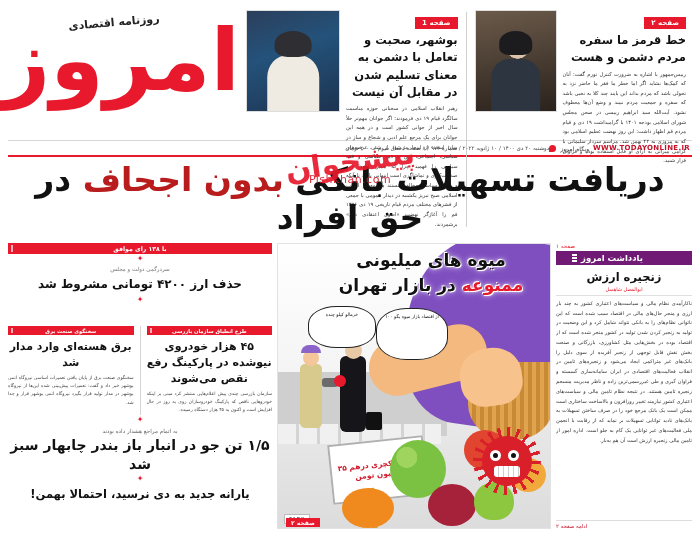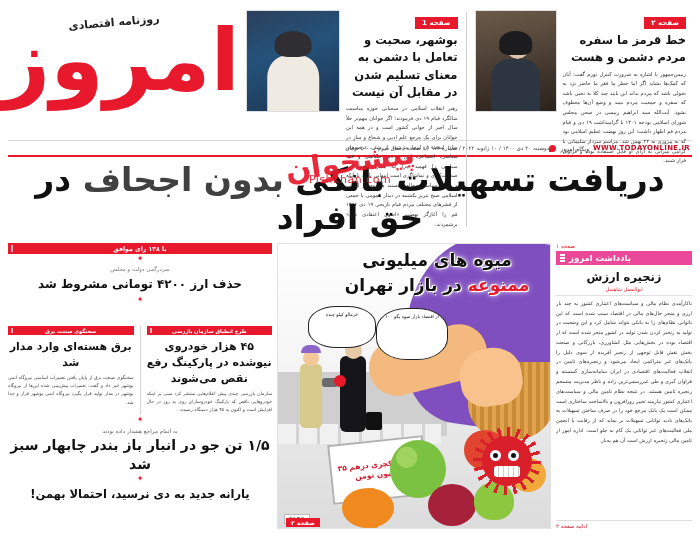--- a/index.html
+++ b/index.html
@@ -55,21 +55,21 @@
       align-items:center;padding:3px 10px;font-size:5.6px;color:#444;}
   .site{display:flex;flex-direction:row;align-items:center;gap:4px;direction:ltr;}
   .site .url{color:#c4112a;font-weight:bold;font-size:7px;letter-spacing:.3px;}
   .site .lab{font-size:6px;color:#333;}
   .site .dot{width:7px;height:7px;background:#e8192c;border-radius:50% 50% 50% 0;}
   .subline{text-align:center;font-size:7.6px;color:#333;padding:5px 0 4px;position:relative;}
 
   
   .mainhead{text-align:center;font-size:33px;font-weight:bold;line-height:1.15;
       padding:4px 8px 6px;color:#111;letter-spacing:-0.5px;}
-  .mainhead .em{color:#404040;}
+  .mainhead .em{color:#b91c1c;}
 
   
   .body{display:flex;flex-direction:row-reverse;padding:0 8px 6px;gap:5px;
       box-sizing:border-box;height:292px;}
 
   
   .colR{flex:0 0 264px;display:flex;flex-direction:column;min-width:0;}
   .redbar{background:#e8192c;color:#fff;font-size:6.2px;text-align:center;
       padding:2px 0;font-weight:bold;letter-spacing:.2px;position:relative;}
   .redbar:after{content:"";position:absolute;left:3px;top:2px;bottom:2px;width:2px;
@@ -153,33 +153,33 @@
       transparent 240deg 252deg,#d81f2a 252deg 258deg,transparent 258deg 270deg,#d81f2a 270deg 276deg,
       transparent 276deg 288deg,#d81f2a 288deg 294deg,transparent 294deg 306deg,#d81f2a 306deg 312deg,
       transparent 312deg 324deg,#d81f2a 324deg 330deg,transparent 330deg 342deg,#d81f2a 342deg 348deg,
       transparent 348deg 360deg);}
   .virus .eye{position:absolute;top:14px;width:11px;height:11px;background:#fff;border-radius:50%;z-index:3;}
   .virus .eye.l{left:8px;}.virus .eye.r{left:26px;}
   .virus .eye:after{content:"";position:absolute;left:3px;top:3px;width:5px;height:5px;background:#111;border-radius:50%;}
   .virus .mouth{position:absolute;left:12px;top:30px;width:26px;height:11px;background:#fff;
       border-radius:3px;z-index:3;
       background-image:repeating-linear-gradient(90deg,#fff 0 4px,#cfcfcf 4px 5px);}
-  .ctitle{position:absolute;right:8px;top:4px;width:210px;text-align:center;
+  .ctitle{position:absolute;right:14px;top:4px;width:210px;text-align:center;
       font-size:17px;font-weight:bold;color:#111;line-height:1.45;z-index:6;
       text-shadow:0 0 3px #fff,0 0 6px #fff,1px 1px 0 #fff,-1px -1px 0 #fff;}
   .ctitle .em{color:#e8192c;}
   .fars{position:absolute;left:6px;bottom:4px;background:#fff;border:1px solid #bbb;
       font-size:5.5px;color:#333;padding:1px 4px;letter-spacing:.6px;}
   .ctag{position:absolute;left:8px;bottom:-1px;}
 
   
   .colL{flex:0 0 136px;display:flex;flex-direction:column;min-width:0;}
   .tagline{font-size:5.6px;color:#e8192c;text-align:left;margin-bottom:2px;}
-  .noteBar{background:#ec4899;color:#fff;font-size:8.5px;font-weight:bold;
-      padding:2px 4px;display:flex;flex-direction:row-reverse;align-items:center;gap:4px;}
+  .noteBar{background:#701a75;color:#fff;font-size:8.5px;font-weight:bold;
+      padding:2px 16px;display:flex;flex-direction:row-reverse;align-items:center;gap:4px;}
   .noteBar .bars{display:inline-block;width:5px;height:8px;
       background:repeating-linear-gradient(180deg,#fff 0 1.6px,transparent 1.6px 3.2px);}
   .colL h2{font-size:11.5px;font-weight:bold;text-align:center;margin:5px 0 2px;color:#111;}
   .byline{font-size:5px;color:#e8192c;text-align:center;margin-bottom:3px;}
   .colL .art{font-size:5.1px;line-height:1.92;color:#333;text-align:justify;
       flex:1 1 auto;overflow:hidden;border-top:1px solid #e0e0e0;padding-top:3px;}
   .cont{font-size:5.4px;color:#c4112a;display:flex;flex-direction:row-reverse;
       justify-content:space-between;margin-top:2px;border-top:1px solid #ddd;padding-top:2px;}
 
   .pagetag-sm{display:inline-block;background:#e8192c;color:#fff;font-size:6px;

